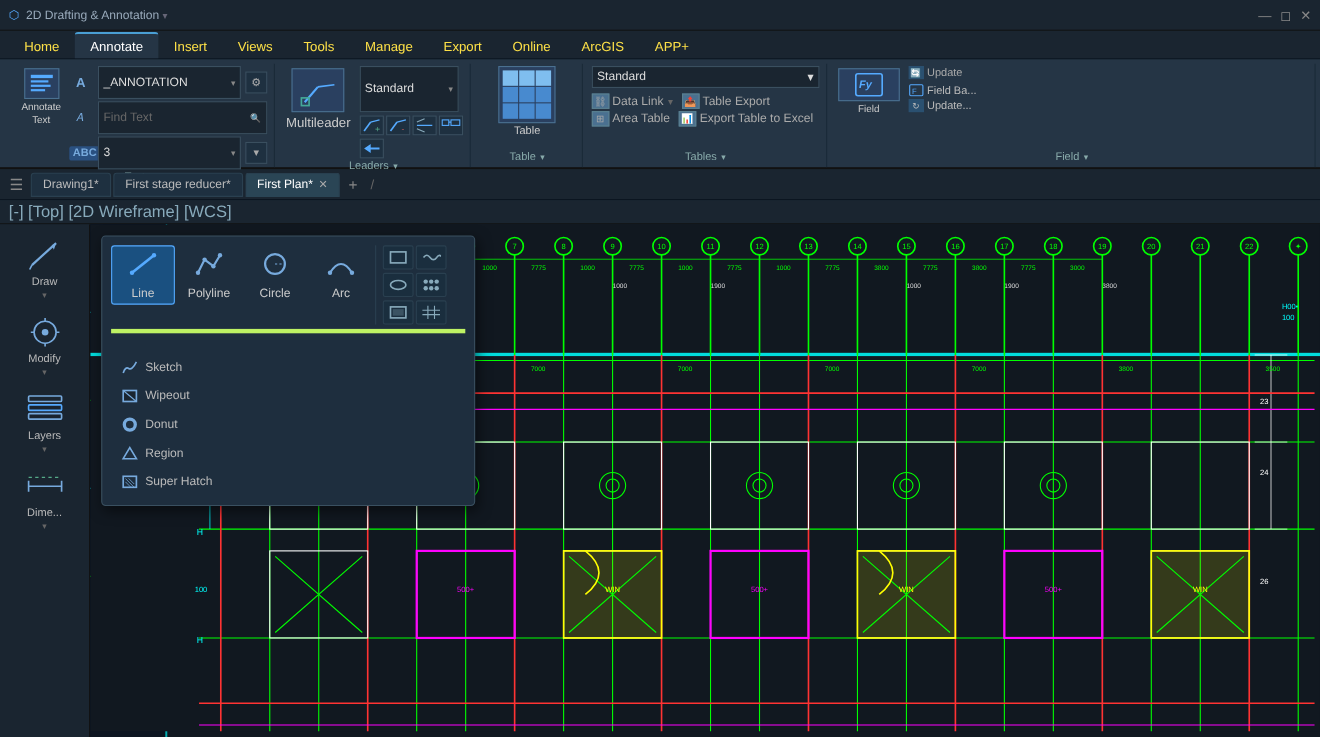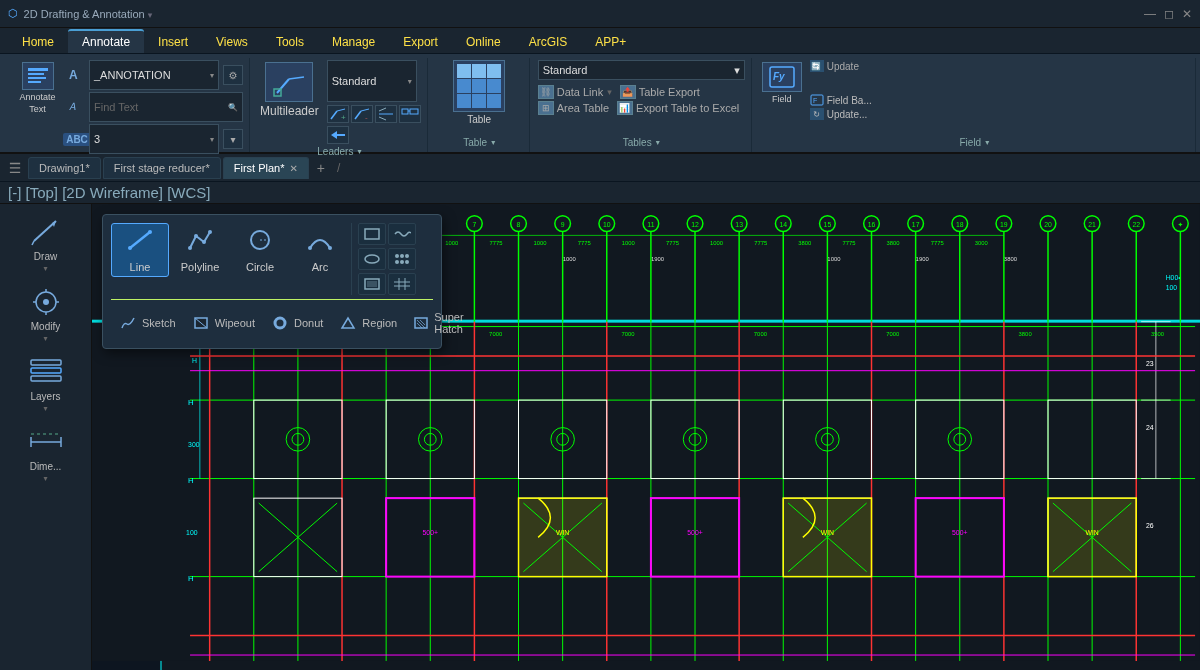--- a/index.html
+++ b/index.html
@@ -246,21 +246,21 @@
       flex-direction: column;
       align-items: center;
       justify-content: center;
       cursor: pointer;
       color: #ccc;
       font-size: 10px;
       gap: 2px;
       padding: 2px;
     }
     .field-icon {
-      width: 40px; height: 30px;
+      width: 56px; height: 30px;
       background: #2a4060;
       border: 1px solid #4a7090;
       display: flex; align-items: center; justify-content: center;
       color: #5af;
       font-size: 14px;
       font-style: italic;
     }
     .field-actions {
       display: flex;
       flex-direction: column;
@@ -342,21 +342,21 @@
 
     
     #main-area {
       display: flex;
       height: calc(670px - 28px - 26px - 100px - 28px - 22px);
       
     }
 
     
     #left-toolbar {
-      width: 92px;
+      width: 82px;
       background: #1a2530;
       display: flex;
       flex-direction: column;
       align-items: center;
       padding: 8px 4px;
       gap: 6px;
       border-right: 1px solid #111;
       flex-shrink: 0;
     }
     .tool-btn {
@@ -428,24 +428,24 @@
       border: 1px solid #5af;
     }
     .draw-tool-icon {
       font-size: 22px;
       color: #7ad;
     }
     .draw-tool.selected .draw-tool-icon { color: #5af; }
 
     .extra-tools-row {
       display: grid;
-      grid-template-columns: 1fr 1fr 1fr 1fr 1fr;
+      grid-template-columns: 1fr;
       gap: 0;
-      border-top: 1px solid #bef264;
-      padding-top: 6px;
+      border-top: 4px solid #bef264;
+      padding-top: 18px;
     }
     .extra-tool {
       display: flex;
       align-items: center;
       gap: 5px;
       padding: 5px 8px;
       cursor: pointer;
       color: #bbb;
       font-size: 11px;
       border-radius: 2px;
@@ -714,21 +714,21 @@
               <text x="5" y="15" fill="#5af" font-size="10" font-weight="bold">Fy</text>
             </svg>
           </div>
           <span style="font-size:9px">Field</span>
         </div>
         <div class="field-actions">
           <div class="field-action">
             <div class="fa-icon">🔄</div>
             <span>Update</span>
           </div>
-          <div class="field-action" style="color:#bbb;margin-top:20px">
+          <div class="field-action" style="color:#bbb;margin-top:2px">
             <svg width="14" height="12" viewBox="0 0 14 12">
                 <rect x="1" y="1" width="12" height="10" fill="none" stroke="#5af" stroke-width="1" rx="1"></rect>
                 <text x="3" y="9" fill="#5af" font-size="7">F</text>
               </svg>
             <span>Field Ba...</span>
           </div>
           <div class="field-action" style="color:#bbb">
             <div class="fa-icon">↻</div>
             <span>Update...</span>
           </div>

